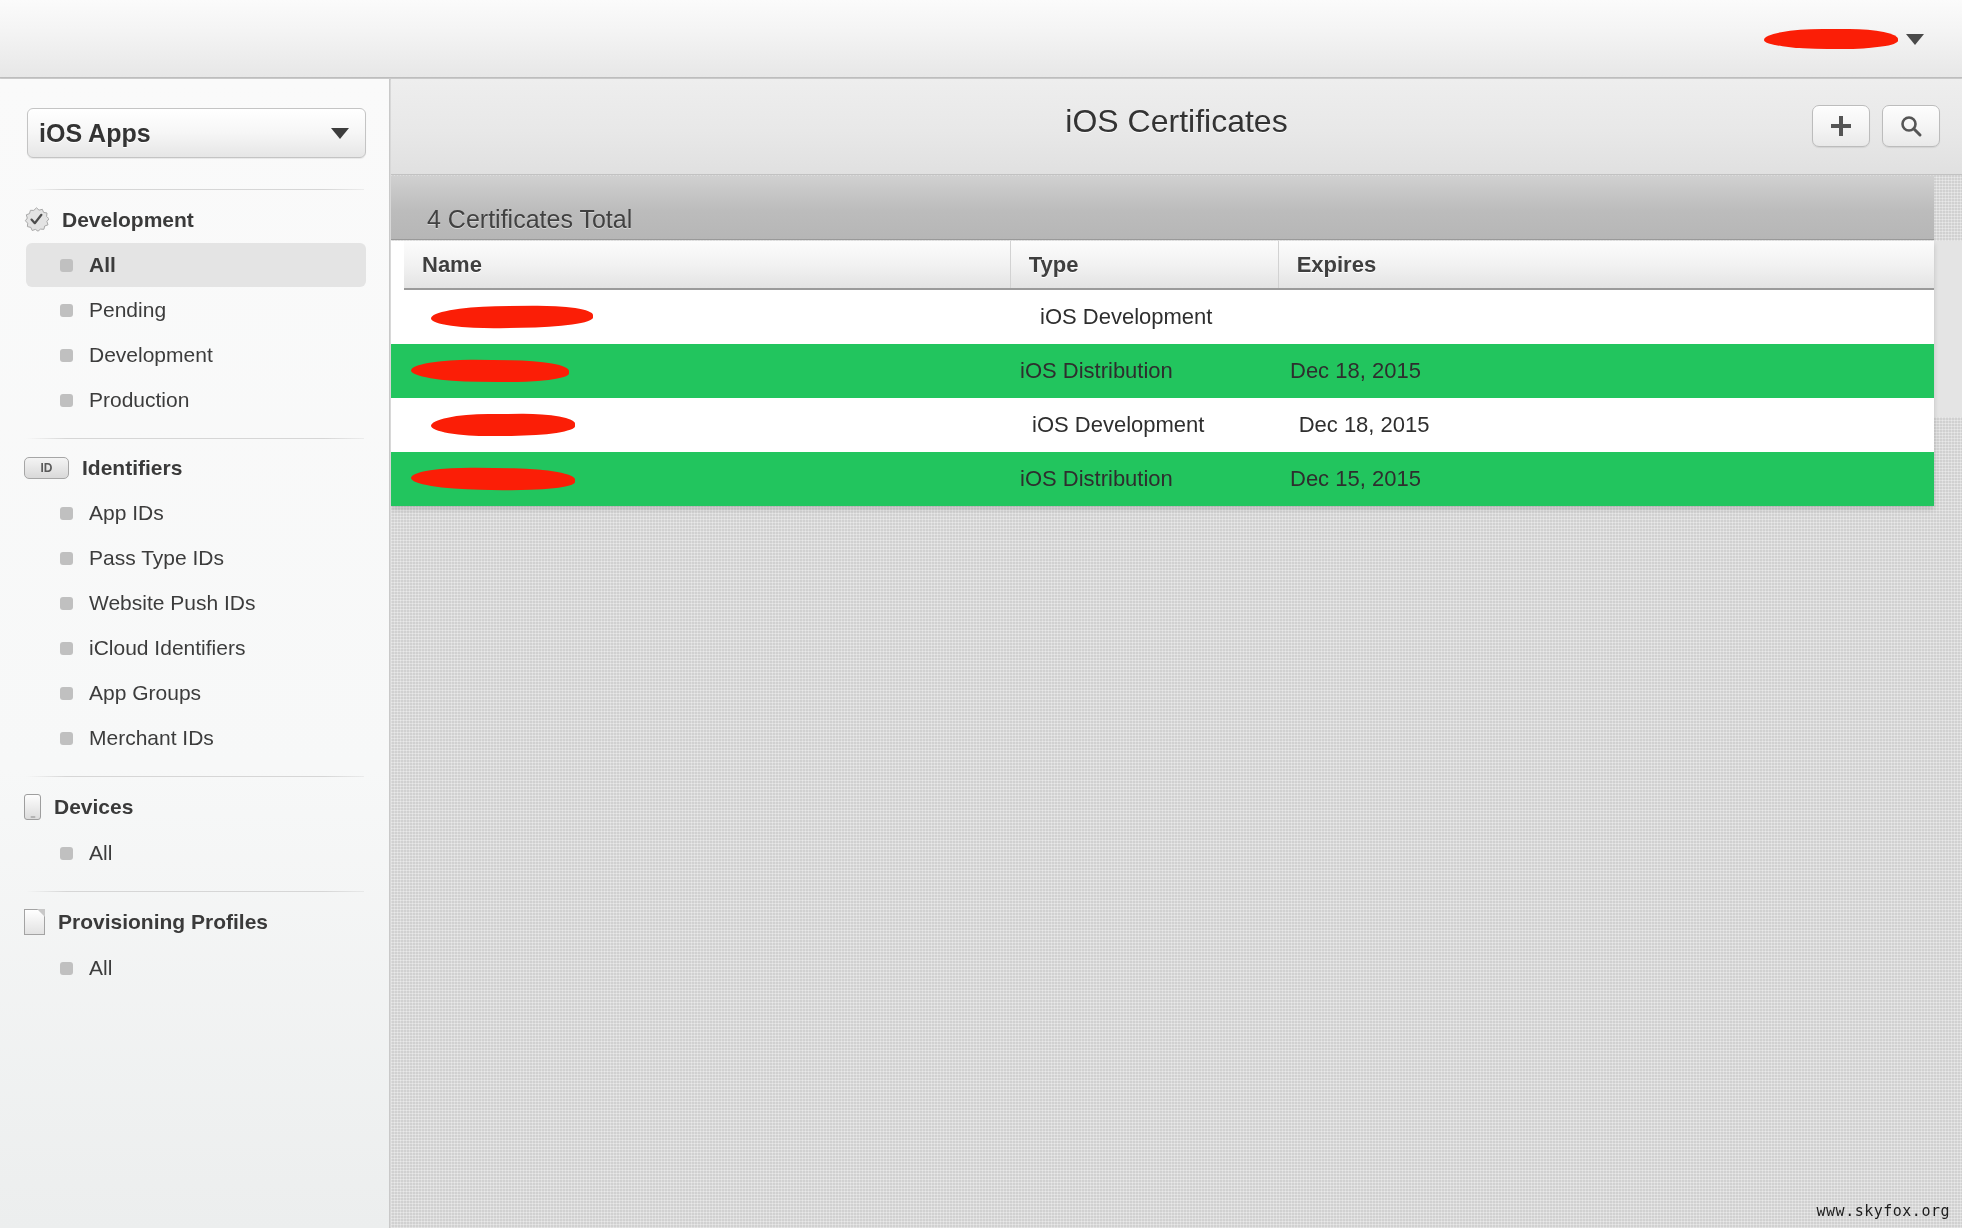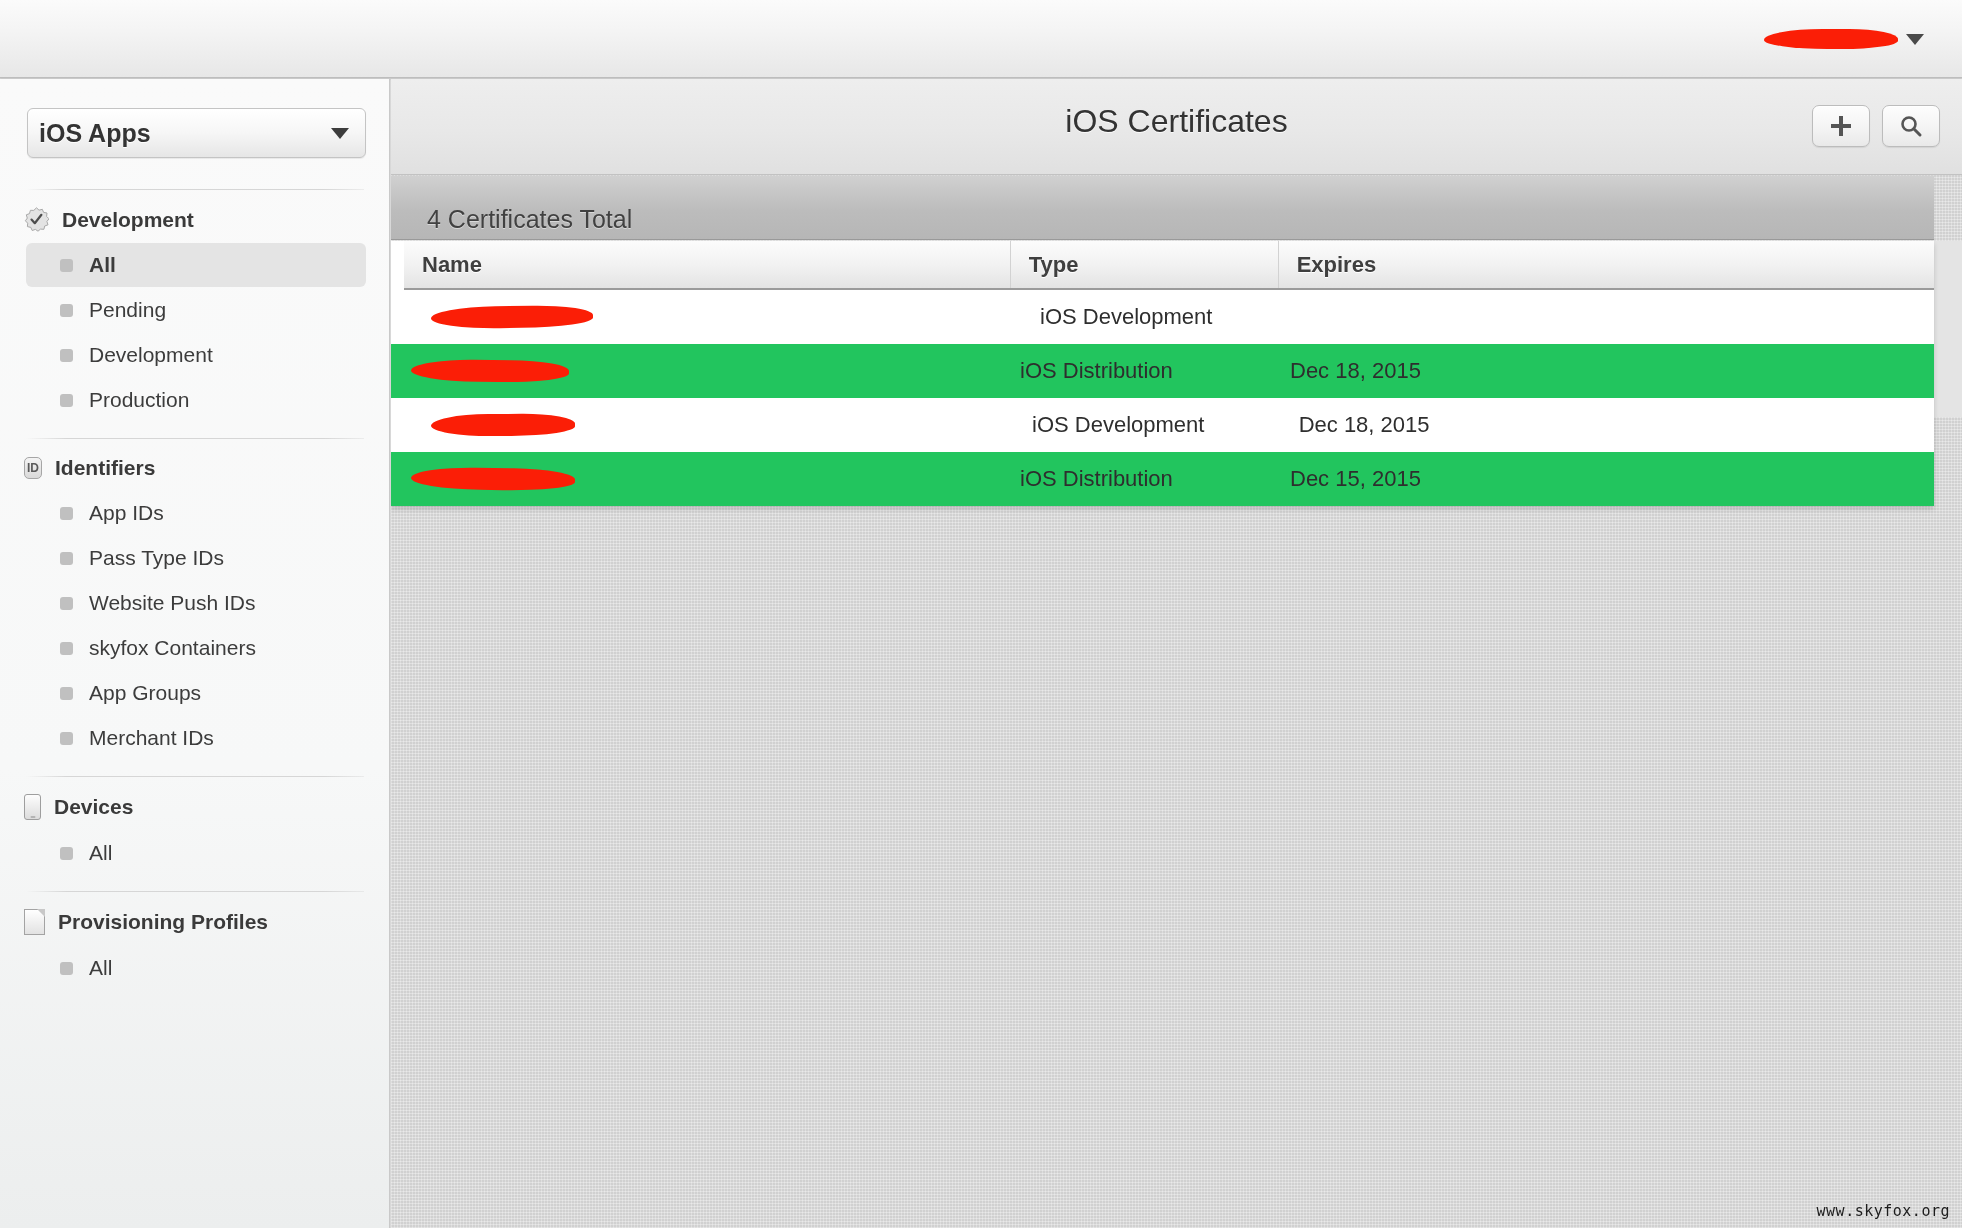--- a/index.html
+++ b/index.html
@@ -108,21 +108,21 @@
     font-size: 21px;
     font-weight: bold;
     color: #3a3a3a;
   }
 
   
   .ico { flex: 0 0 auto; display:inline-block; }
   .ico-seal { width: 25px; height: 25px; position: relative; }
   .ico-seal svg { display:block; }
   .ico-idbadge {
-    width: 18px; height: 22px;
+    width: 45px; height: 22px;
     border: 1px solid #a6a6a6;
     border-radius: 5px;
     background: linear-gradient(to bottom, #f4f4f4, #d9d9d9);
     font-size: 12px;
     font-weight: bold;
     color: #5a5a5a;
     display: flex; align-items: center; justify-content: center;
     line-height: 1;
   }
   .ico-device {
@@ -370,21 +370,21 @@
     <div class="nav-item">
       <span class="nav-bullet"></span>
       <span class="nav-item-label">Pass Type IDs</span>
     </div>
     <div class="nav-item">
       <span class="nav-bullet"></span>
       <span class="nav-item-label">Website Push IDs</span>
     </div>
     <div class="nav-item">
       <span class="nav-bullet"></span>
-      <span class="nav-item-label">skyfox Containers</span>
+      <span class="nav-item-label">iCloud Identifiers</span>
     </div>
     <div class="nav-item">
       <span class="nav-bullet"></span>
       <span class="nav-item-label">App Groups</span>
     </div>
     <div class="nav-item">
       <span class="nav-bullet"></span>
       <span class="nav-item-label">Merchant IDs</span>
     </div>
 

